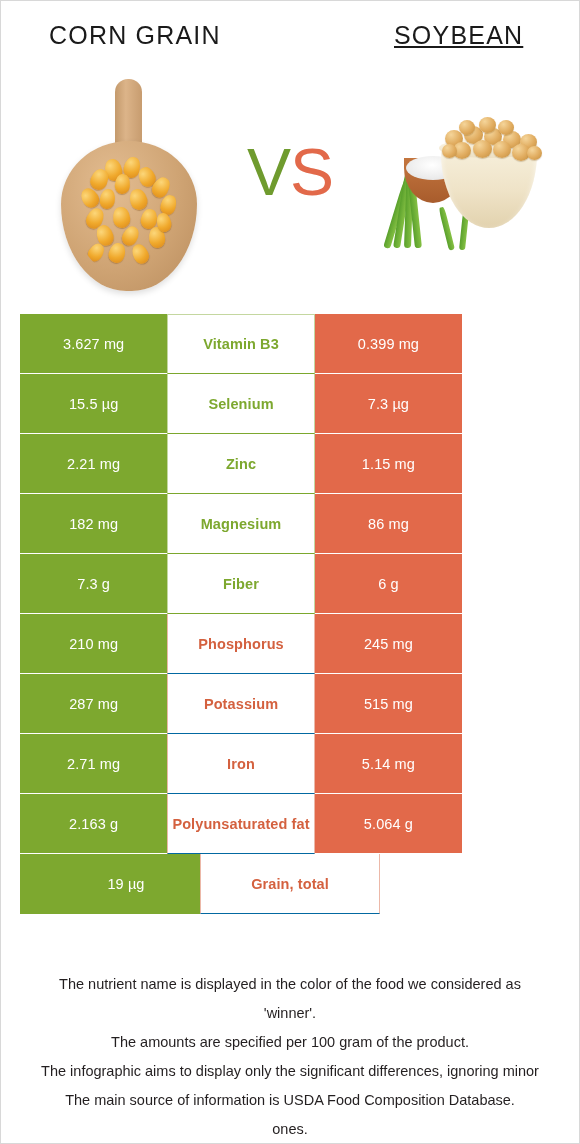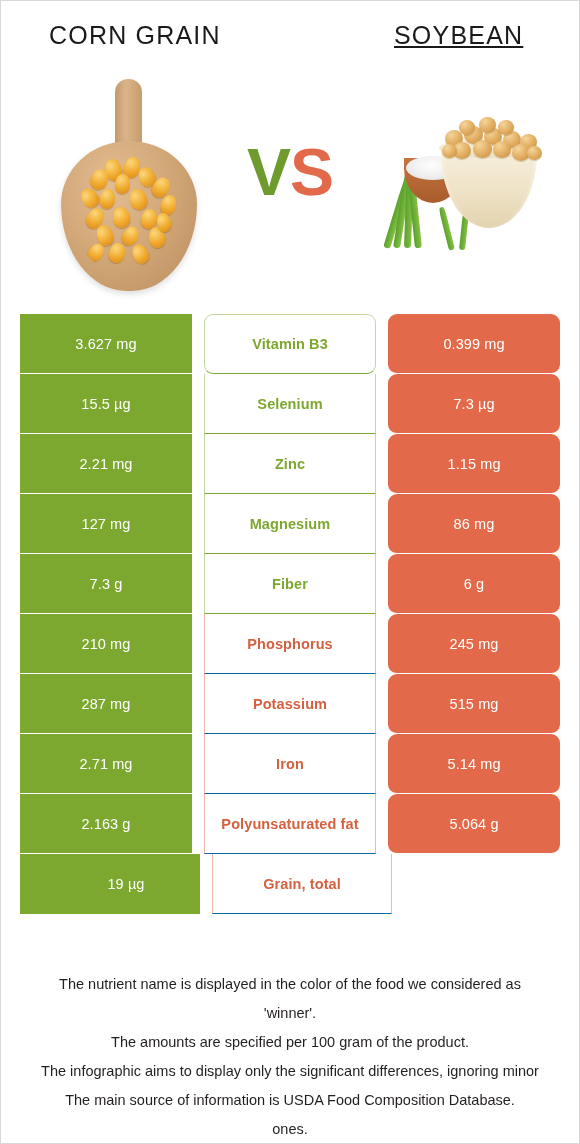--- a/index.html
+++ b/index.html
@@ -38,21 +38,21 @@
   .food-title.left  { left: 48px; }
   .food-title.right { left: 393px; text-decoration: underline; }
 
   .vs-wrap {
     position: absolute;
     left: 228px;
     top: 138px;
     width: 122px;
     text-align: center;
     font-size: 66px;
-    font-weight: 700;
+    font-weight: 400;
     letter-spacing: -1px;
     line-height: 1;
   }
   .vs-v { color: #6f9b2e; }
   .vs-s { color: #e2694a; }
 
   
   .img-left {
     position: absolute;
     left: 52px;
@@ -158,45 +158,43 @@
 
   
   .table {
     position: absolute;
     left: 19px;
     top: 313px;
     width: 540px;
   }
   .row {
     display: flex;
-    width: 540px;
+    width: 442px;
     height: 60px;
     box-sizing: border-box;
-    gap: 12px;
   }
   .cell {
     width: 180px;
     height: 60px;
     box-sizing: border-box;
     display: flex;
     align-items: center;
     justify-content: center;
     font-size: 14.5px;
     letter-spacing: 0.1px;
   }
   .cell.left {
     background: #7da82f;
     color: #ffffff;
     border-bottom: 1px solid #ffffff;
   }
   .cell.right {
     background: #e2694a;
     color: #ffffff;
     border-bottom: 1px solid #ffffff;
-    border-radius: 9px;
   }
   .cell.mid {
     background: #ffffff;
     font-weight: bold;
     font-size: 14.5px;
   }
   .row:last-child .cell.left,
   .row:last-child .cell.right { border-bottom: none; padding-left: 32px; }
 
   .cell.mid.win-corn {
@@ -204,21 +202,21 @@
     border-bottom: 1px solid #7da82f;
     border-left: 1px solid rgba(125,168,47,0.45);
     border-right: 1px solid rgba(125,168,47,0.45);
   }
   .cell.mid.win-soy {
     color: #d4613f;
     border-bottom: 1px solid #0369a1;
     border-left: 1px solid rgba(212,97,63,0.45);
     border-right: 1px solid rgba(212,97,63,0.45);
   }
-  .row:first-child .cell.mid.win-corn { border-top: 1px solid rgba(125,168,47,0.45); border-radius: 9px; }
+  .row:first-child .cell.mid.win-corn { border-top: 1px solid rgba(125,168,47,0.45); }
   .row:first-child .cell.mid.win-soy  { border-top: 1px solid rgba(212,97,63,0.45); }
 
   
   .footer {
     position: absolute;
     left: 0;
     top: 965px;
     width: 578px;
     text-align: center;
     font-size: 14.5px;
@@ -312,21 +310,21 @@
       <div class="cell left">15.5 µg</div>
       <div class="cell mid win-corn">Selenium</div>
       <div class="cell right">7.3 µg</div>
     </div>
     <div class="row">
       <div class="cell left">2.21 mg</div>
       <div class="cell mid win-corn">Zinc</div>
       <div class="cell right">1.15 mg</div>
     </div>
     <div class="row">
-      <div class="cell left">127 mg</div>
+      <div class="cell left">182 mg</div>
       <div class="cell mid win-corn">Magnesium</div>
       <div class="cell right">86 mg</div>
     </div>
     <div class="row">
       <div class="cell left">7.3 g</div>
       <div class="cell mid win-corn">Fiber</div>
       <div class="cell right">6 g</div>
     </div>
     <div class="row">
       <div class="cell left">210 mg</div>

